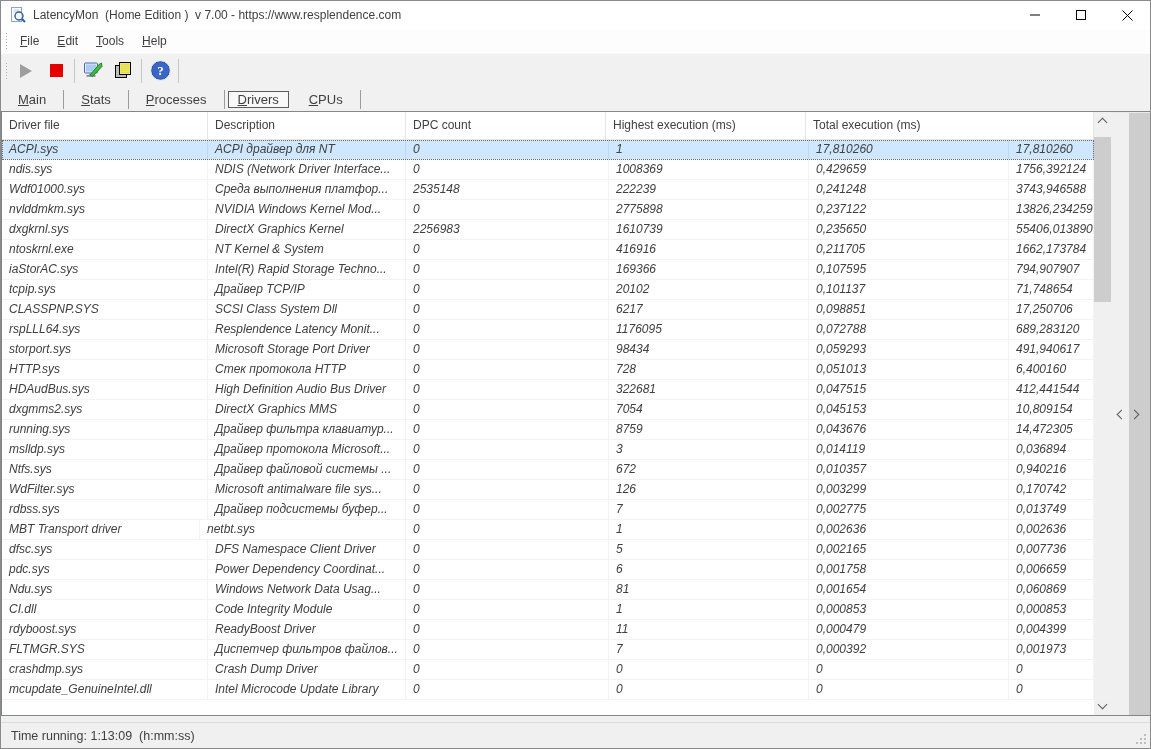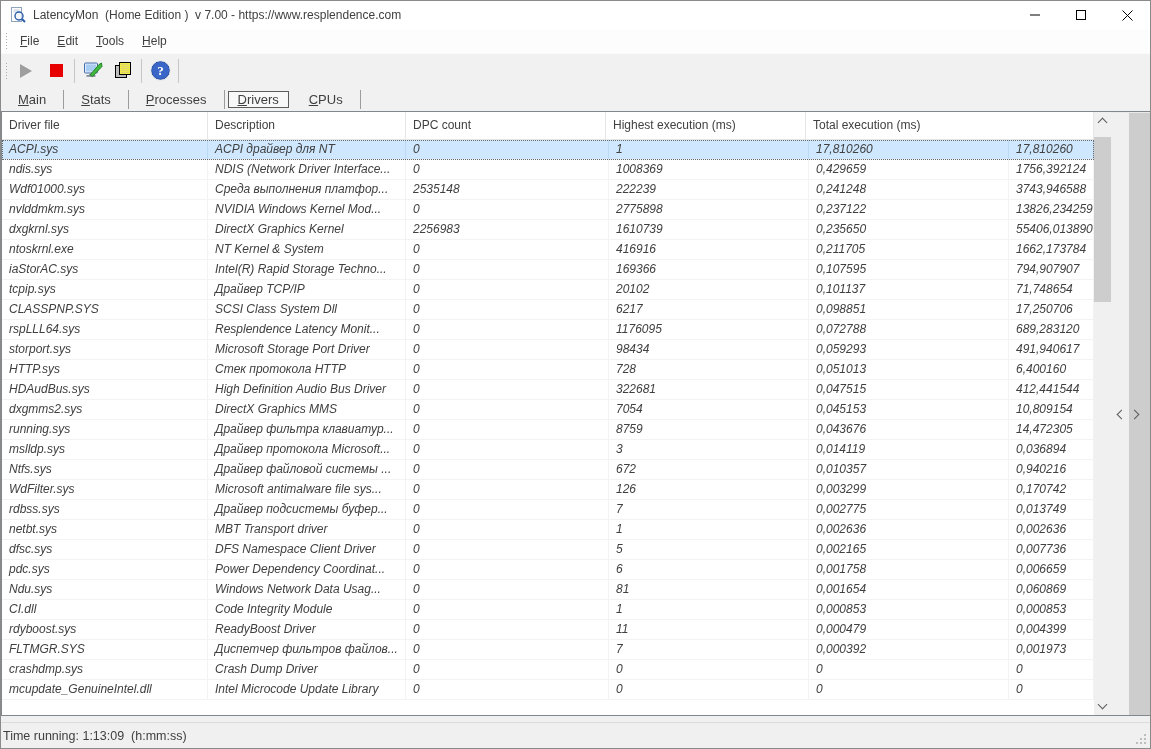--- a/index.html
+++ b/index.html
@@ -63,21 +63,21 @@
   .htrack{flex:1;position:relative;}
   .hthumb{position:absolute;top:0;bottom:0;left:1px;width:512px;background:#cdcdcd;}
   .sb-corner{width:17px;flex:0 0 17px;background:#f0f0f0;}
   .chev{width:7px;height:7px;border-left:1.4px solid #5a5a5a;border-top:1.4px solid #5a5a5a;}
   .chev.up{transform:translateY(2px) rotate(45deg);}
   .chev.down{transform:translateY(-2px) rotate(225deg);}
   .chev.left{transform:translateX(2px) rotate(-45deg);}
   .chev.right{transform:translateX(-2px) rotate(135deg);}
   
   .statusbar{height:26px;flex:0 0 auto;background:#f0f0f0;border-top:1px solid #dcdcdc;display:flex;align-items:center;position:relative;}
-  .status-text{padding-left:2px;font-size:12.5px;white-space:pre;}
+  .status-text{padding-left:10px;font-size:12.5px;white-space:pre;}
   .resize-grip{position:absolute;right:2px;bottom:2px;display:flex;}
 </style>
 </head>
 <body>
 
 <div class="window">
 
   <div class="titlebar">
     <span class="app-icon">
       <svg width="16" height="16" viewBox="0 0 16 16">
@@ -322,22 +322,22 @@
   </div>
             <div class="row">
     <div class="cell c0">rdbss.sys</div>
     <div class="cell c1">Драйвер подсистемы буфер...</div>
     <div class="cell c2">0</div>
     <div class="cell c3">7</div>
     <div class="cell c4">0,002775</div>
     <div class="cell c5">0,013749</div>
   </div>
             <div class="row">
+    <div class="cell c1">MBT Transport driver</div>
     <div class="cell c0">netbt.sys</div>
-    <div class="cell c1">MBT Transport driver</div>
     <div class="cell c2">0</div>
     <div class="cell c3">1</div>
     <div class="cell c4">0,002636</div>
     <div class="cell c5">0,002636</div>
   </div>
             <div class="row">
     <div class="cell c0">dfsc.sys</div>
     <div class="cell c1">DFS Namespace Client Driver</div>
     <div class="cell c2">0</div>
     <div class="cell c3">5</div>

